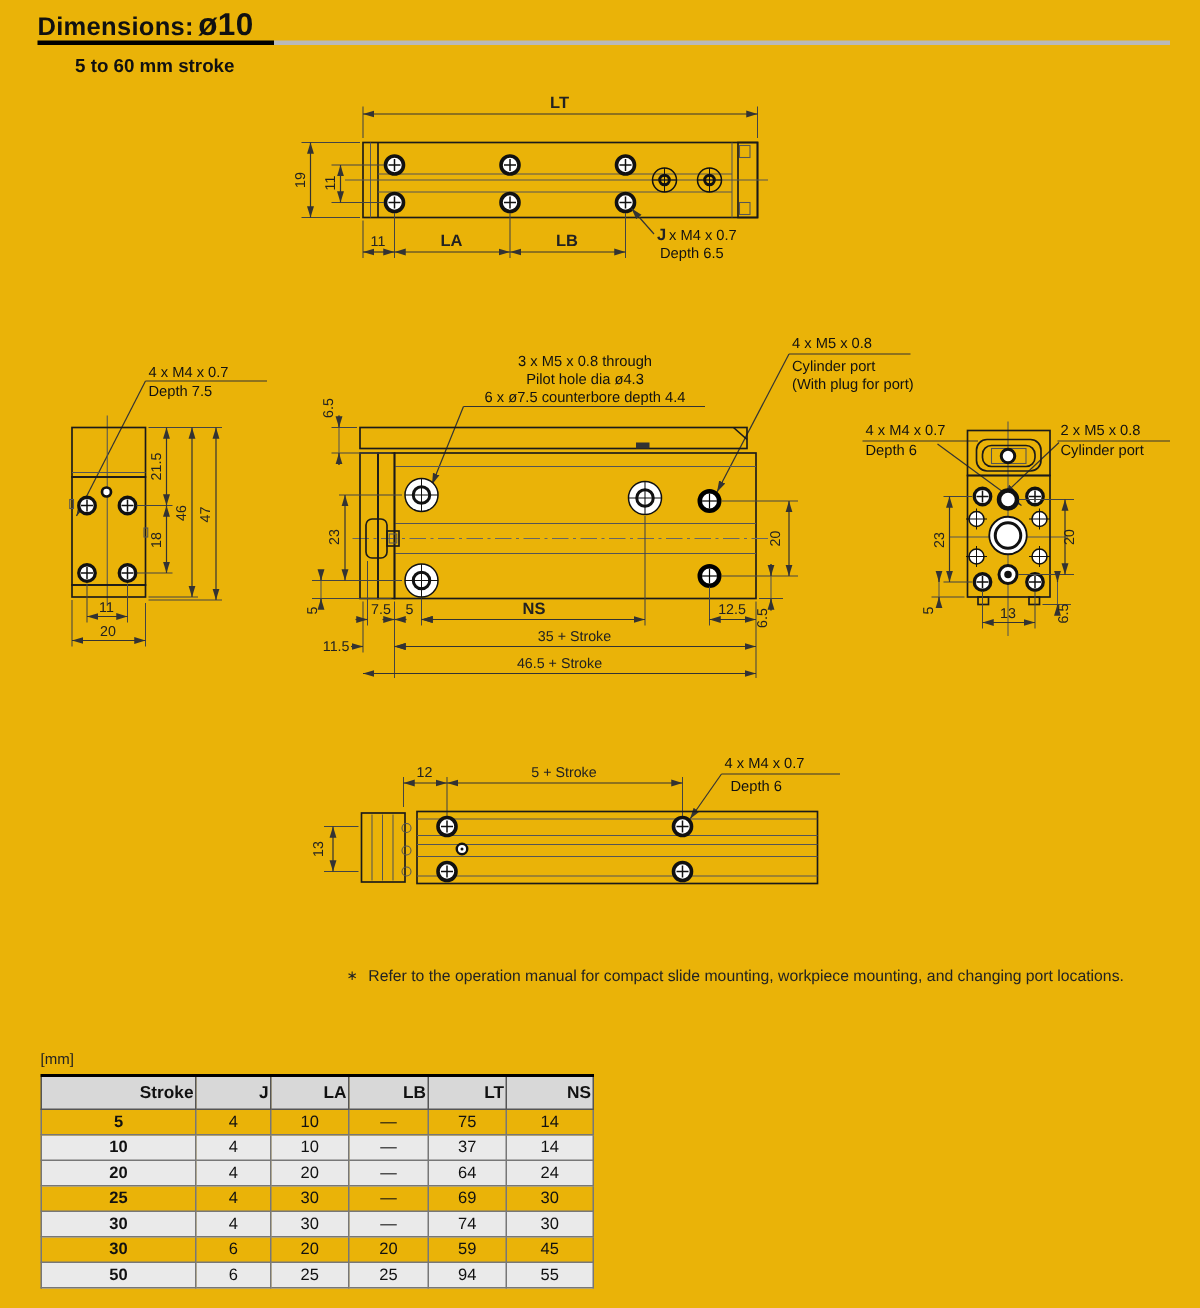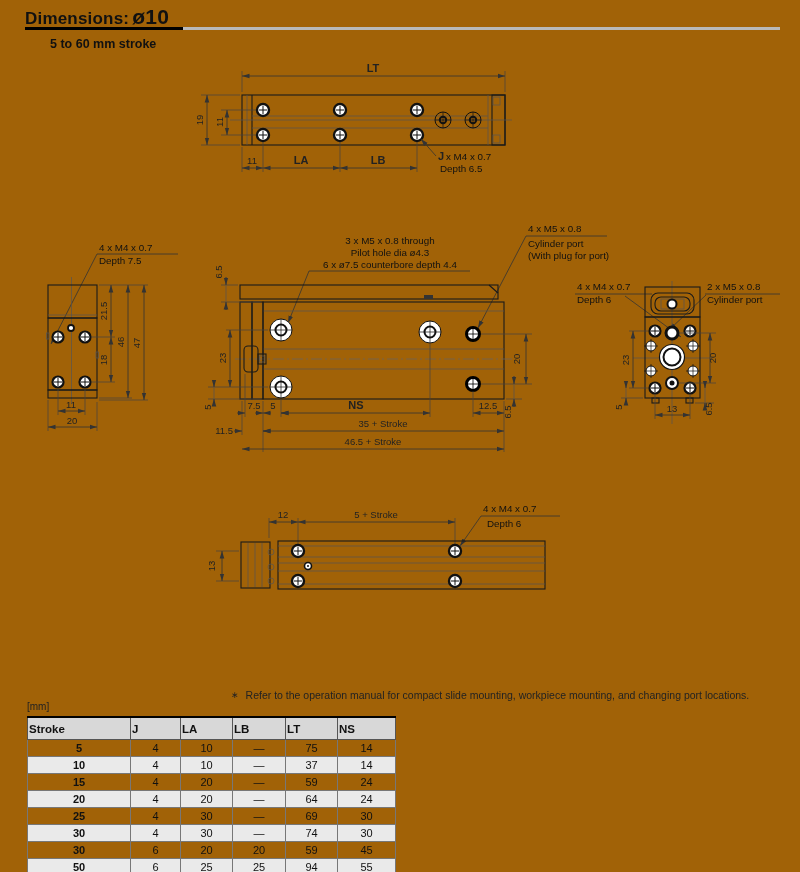--- a/index.html
+++ b/index.html
@@ -1,38 +1,38 @@
 <!DOCTYPE html>
 <html><head>
 <meta charset="utf-8">
 <style>
   html,body{margin:0;padding:0;background:#fff;}
-  .page{position:relative;width:800px;height:872px;background:#a16207;overflow:hidden;
+  .page{position:relative;width:800px;height:872px;background:#eab308;overflow:hidden;
         font-family:"Liberation Sans",sans-serif;color:#111;}
   .title{position:absolute;left:25px;top:5px;font-size:17px;font-weight:bold;letter-spacing:.2px;}
   .title .bore{font-size:21px;margin-left:3px;}
   .rule{position:absolute;left:25px;top:27px;width:755px;height:3px;
         background:linear-gradient(to right,#000 0,#000 158px,#b9b9b9 158px,#b9b9b9 100%);}
   .subtitle{position:absolute;left:25px;top:37px;font-size:12.5px;font-weight:bold;margin-left:25px;}
   svg.drawing{position:absolute;left:0;top:0;}
   svg text{font-family:"Liberation Sans",sans-serif;font-size:9.5px;fill:#222;}
   svg text.b{font-weight:bold;font-size:11px;}
   svg text.lbl{font-size:9.8px;fill:#111;}
   .ol{stroke:#1a1a1a;stroke-width:1.1;fill:none;}
   .tl{stroke:#555;stroke-width:.7;fill:none;}
   .el{stroke:#444;stroke-width:.7;fill:none;}
   .dl{stroke:#333;stroke-width:.8;fill:none;}
   .cl{stroke:#666;stroke-width:.7;fill:none;stroke-dasharray:11 3 2 3;}
-  .note{position:absolute;left:231px;top:645px;font-size:10.5px;color:#222;margin-top:44px;}
+  .note{position:absolute;left:231px;top:645px;font-size:10.5px;color:#222;}
   .note .sym{margin-right:7px;font-size:9px;position:relative;top:-1px;}
   .units{position:absolute;left:27px;top:701px;width:368px;font-size:10px;color:#222;}
   table.spec{position:absolute;left:27px;top:716px;width:368px;border-collapse:collapse;
              table-layout:fixed;font-size:11px;color:#111;border:1.5px solid #222;border-top:2.2px solid #000;}
   table.spec th{background:#d8d8d8;font-weight:bold;font-size:11.5px;height:19px;
-                border:1px solid #555;border-top:none;text-align:left;}
+                border:1px solid #555;border-top:none;text-align:right;}
   table.spec td{height:14px;border:1px solid #777;border-top:1px solid #aaa;text-align:center;}
   table.spec tr.alt td{background:#eaeaea;}
   table.spec td.stroke{font-weight:bold;}
   col.c0{width:103px}col.c1{width:50px}col.c2{width:52px}col.c3{width:53px}col.c4{width:52px}col.c5{width:58px}
 </style>
 </head>
 <body>
 
 <div class="page">
 
@@ -450,28 +450,20 @@
           <td>14</td>
         </tr>
         <tr class="alt">
           <td class="stroke">10</td>
           <td>4</td>
           <td>10</td>
           <td>—</td>
           <td>37</td>
           <td>14</td>
         </tr>
-        <tr>
-          <td class="stroke">15</td>
-          <td>4</td>
-          <td>20</td>
-          <td>—</td>
-          <td>59</td>
-          <td>24</td>
-        </tr>
         <tr class="alt">
           <td class="stroke">20</td>
           <td>4</td>
           <td>20</td>
           <td>—</td>
           <td>64</td>
           <td>24</td>
         </tr>
         <tr>
           <td class="stroke">25</td>

